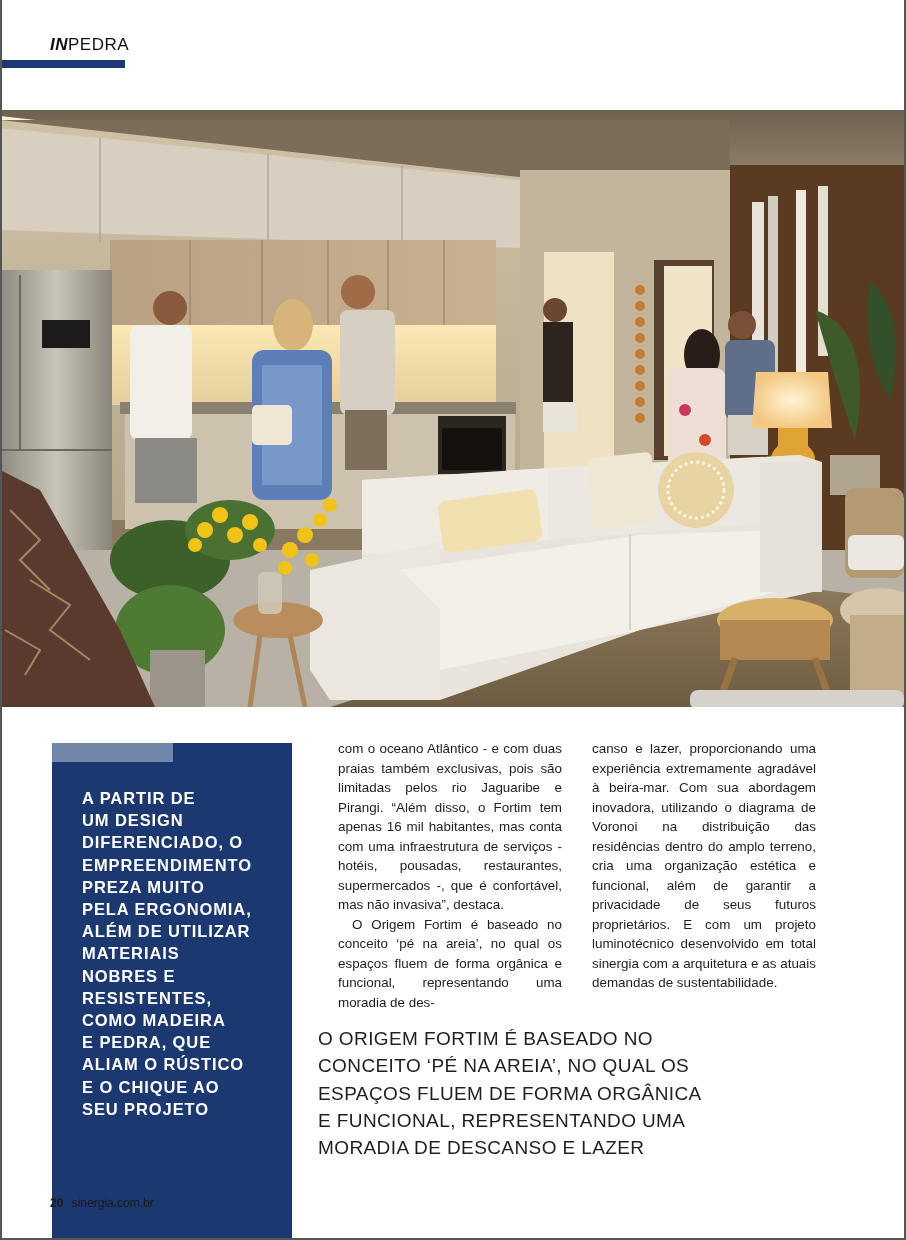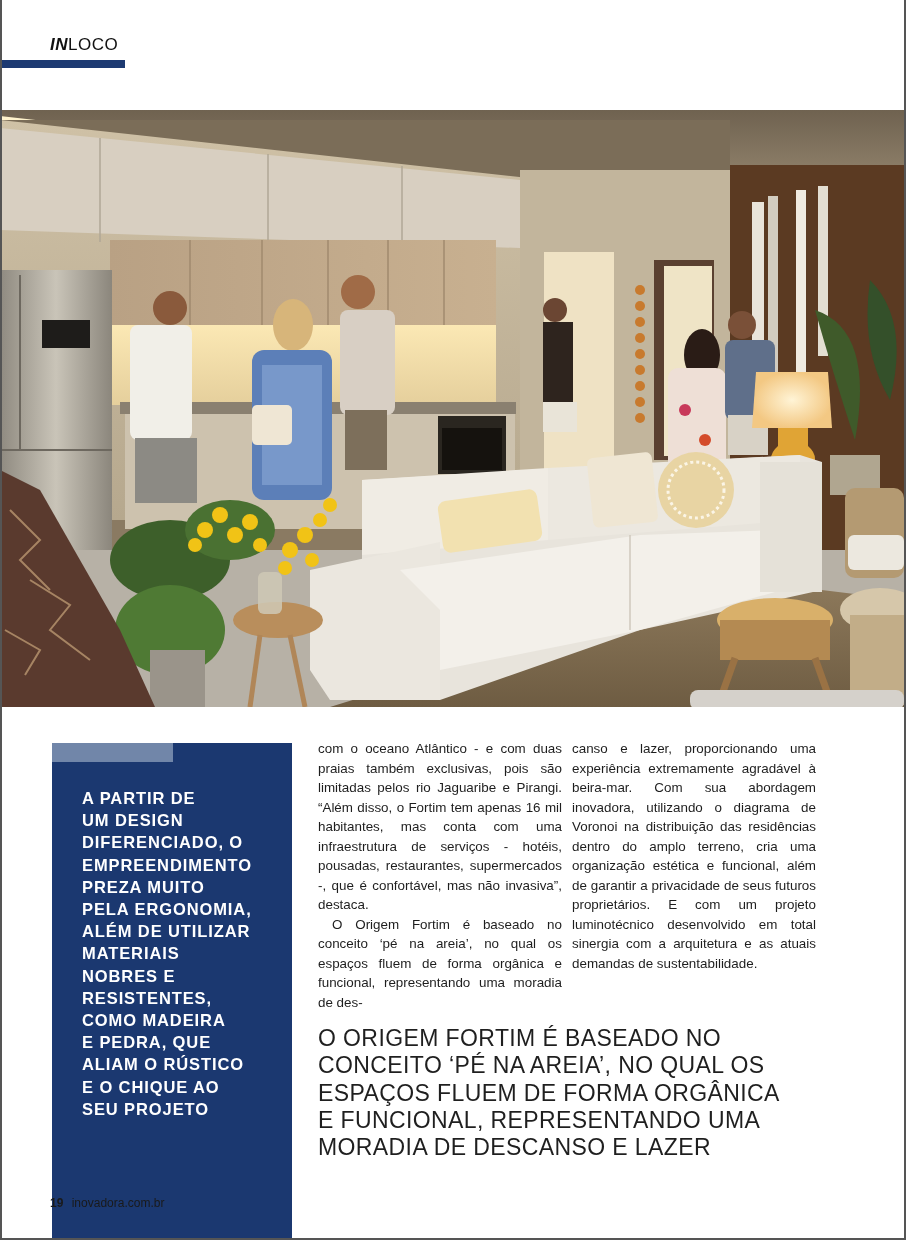--- a/index.html
+++ b/index.html
@@ -23,41 +23,41 @@
   
   .callout { position: absolute; left: 52px; top: 743px; width: 240px; height: 510px; background: #1b3870; }
   .callout .tab { position: absolute; left: 0; top: 0; width: 121px; height: 19px; background: #7186a9; }
   .callout .text { position: absolute; left: 30px; top: 44px; width: 200px;
     color: #ffffff; font-weight: 700; font-size: 16.5px; line-height: 22.2px; letter-spacing: 0.9px;
     text-transform: uppercase; white-space: pre-line; }
 
   
   .col { position: absolute; top: 739px; width: 244px; font-size: 13.4px; line-height: 19.5px; color: #1e1e1e;
     text-align: justify; }
-  .col p { text-indent: 0; }
+  .col p { text-indent: 0; margin-left: 20px; }
   .col p.indent { text-indent: 14px; }
   .col-1 { left: 318px; }
   .col-2 { left: 572px; }
 
   
   .pullquote { position: absolute; left: 318px; top: 1025px; width: 520px;
-    font-size: 23px; line-height: 27.3px; color: #1f1f1f; font-weight: 400; letter-spacing: 0.4px;
+    font-size: 19px; line-height: 27.3px; color: #1f1f1f; font-weight: 400; letter-spacing: 0.4px;
     text-transform: uppercase; white-space: pre-line; }
 
   
   .footer { position: absolute; left: 50px; top: 1196px; font-size: 12px; color: #1a1a1a; }
   .footer .page-num { font-weight: 700; margin-right: 5px; }
 </style>
 </head>
 <body>
 
 <div class="page-border"></div>
 
 <div class="section-label">
-  <span class="bold">IN</span><span class="light">LOCO</span>
+  <span class="bold">IN</span><span class="light">PEDRA</span>
 </div>
 <div class="section-rule"></div>
 
 <div class="photo" title="Interior of a beach apartment: kitchen with wood-grain and white cabinets, stainless steel refrigerator, guests talking, white modular sofa with cushions, yellow orchids, wooden stump stools, lamp and jute rug">
   <svg width="904" height="597" viewBox="0 0 904 597" xmlns="http://www.w3.org/2000/svg">
     <defs>
       <linearGradient id="ceil" x1="0" y1="0" x2="0" y2="1">
         <stop offset="0" stop-color="#6f6250"></stop>
         <stop offset="1" stop-color="#9a8b73"></stop>
       </linearGradient>
@@ -264,15 +264,15 @@
   <p>canso e lazer, proporcionando uma experiência extremamente agradável à beira-mar. Com sua abordagem inovadora, utilizando o diagrama de Voronoi na distribuição das residências dentro do amplo terreno, cria uma organização estética e funcional, além de garantir a privacidade de seus futuros proprietários. E com um projeto luminotécnico desenvolvido em total sinergia com a arquitetura e as atuais demandas de sustentabilidade.</p>
 </div>
 
 <div class="pullquote">O ORIGEM FORTIM É BASEADO NO
 CONCEITO ‘PÉ NA AREIA’, NO QUAL OS
 ESPAÇOS FLUEM DE FORMA ORGÂNICA
 E FUNCIONAL, REPRESENTANDO UMA
 MORADIA DE DESCANSO E LAZER</div>
 
 <div class="footer">
-  <span class="page-num">19</span>
-  <span class="site">inovadora.com.br</span>
+  <span class="page-num">20</span>
+  <span class="site">sinergia.com.br</span>
 </div>
 
 </body></html>

